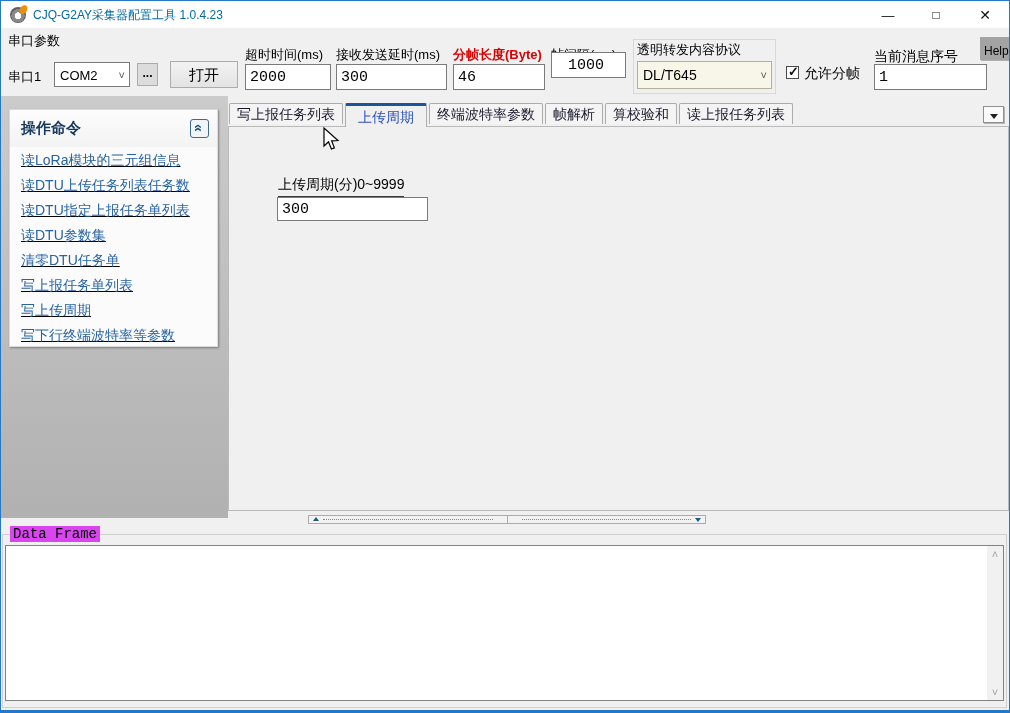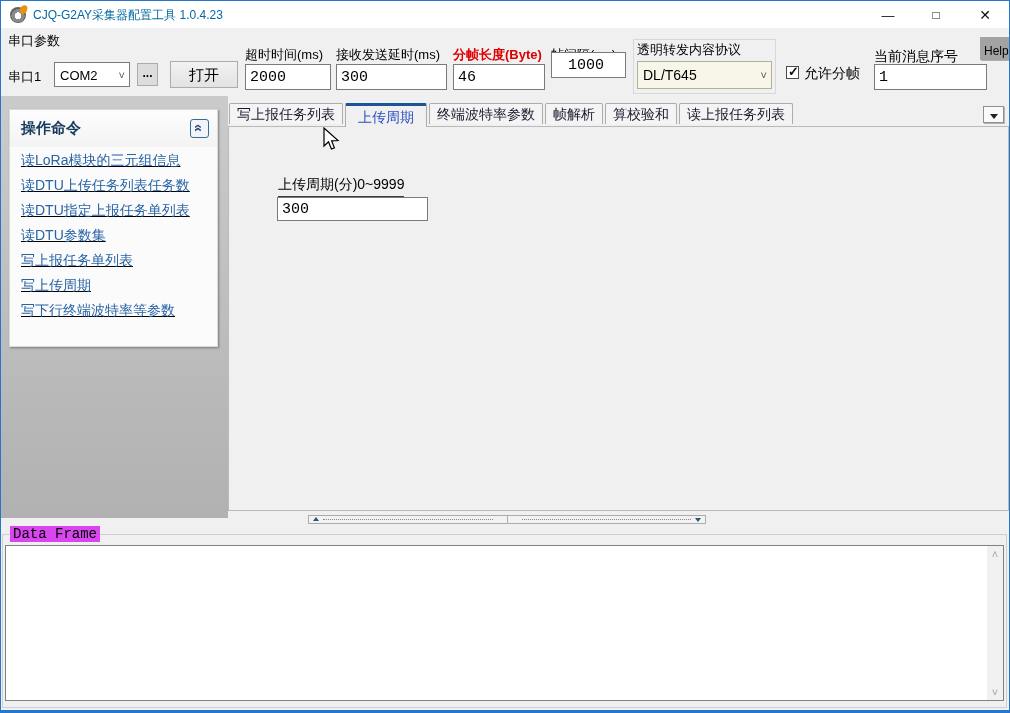--- a/index.html
+++ b/index.html
@@ -141,20 +141,21 @@
 <div class="abs nav-panel">
   <div class="nav-header">
     <span class="txt">操作命令</span>
     <span class="collapse-btn"></span>
   </div>
   <div class="nav-items">
     <div class="nav-item">读LoRa模块的三元组信息</div>
     <div class="nav-item">读DTU上传任务列表任务数</div>
     <div class="nav-item">读DTU指定上报任务单列表</div>
     <div class="nav-item">读DTU参数集</div>
+    <div class="nav-item">清零DTU任务单</div>
     <div class="nav-item">写上报任务单列表</div>
     <div class="nav-item">写上传周期</div>
     <div class="nav-item">写下行终端波特率等参数</div>
   </div>
 </div>
 
 <div class="abs tabs-row">
   <div class="tab">写上报任务列表</div>
   <div class="tab selected">上传周期</div>
   <div class="tab">终端波特率参数</div>

